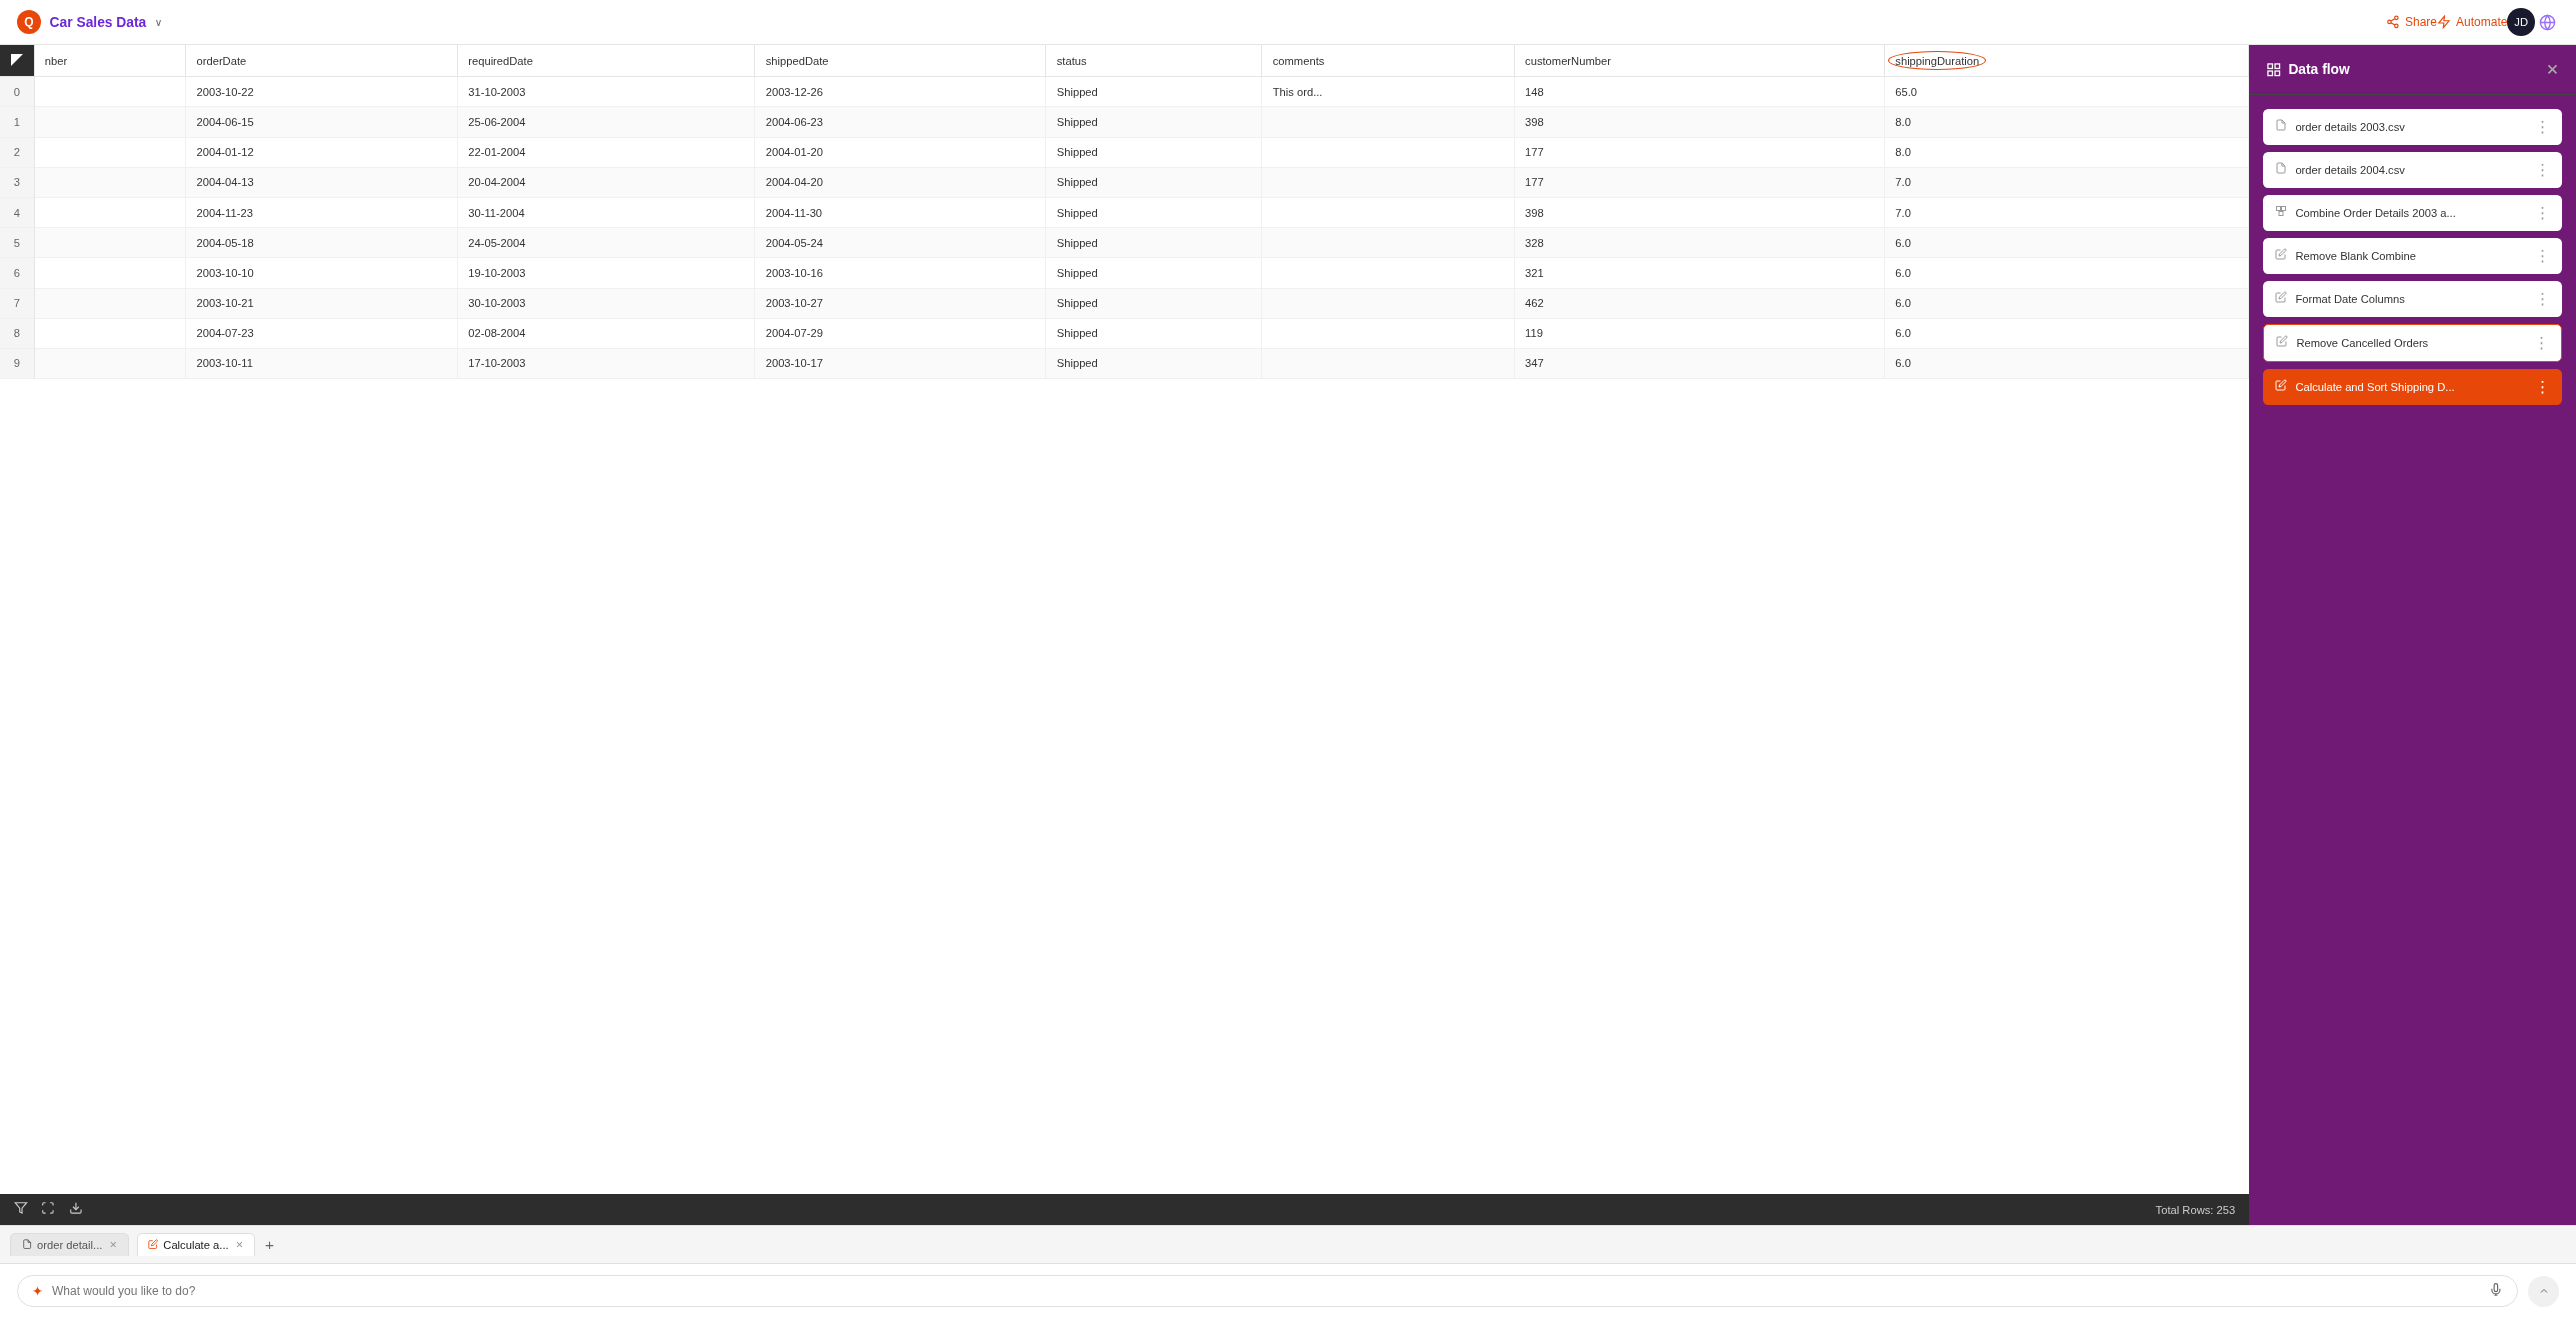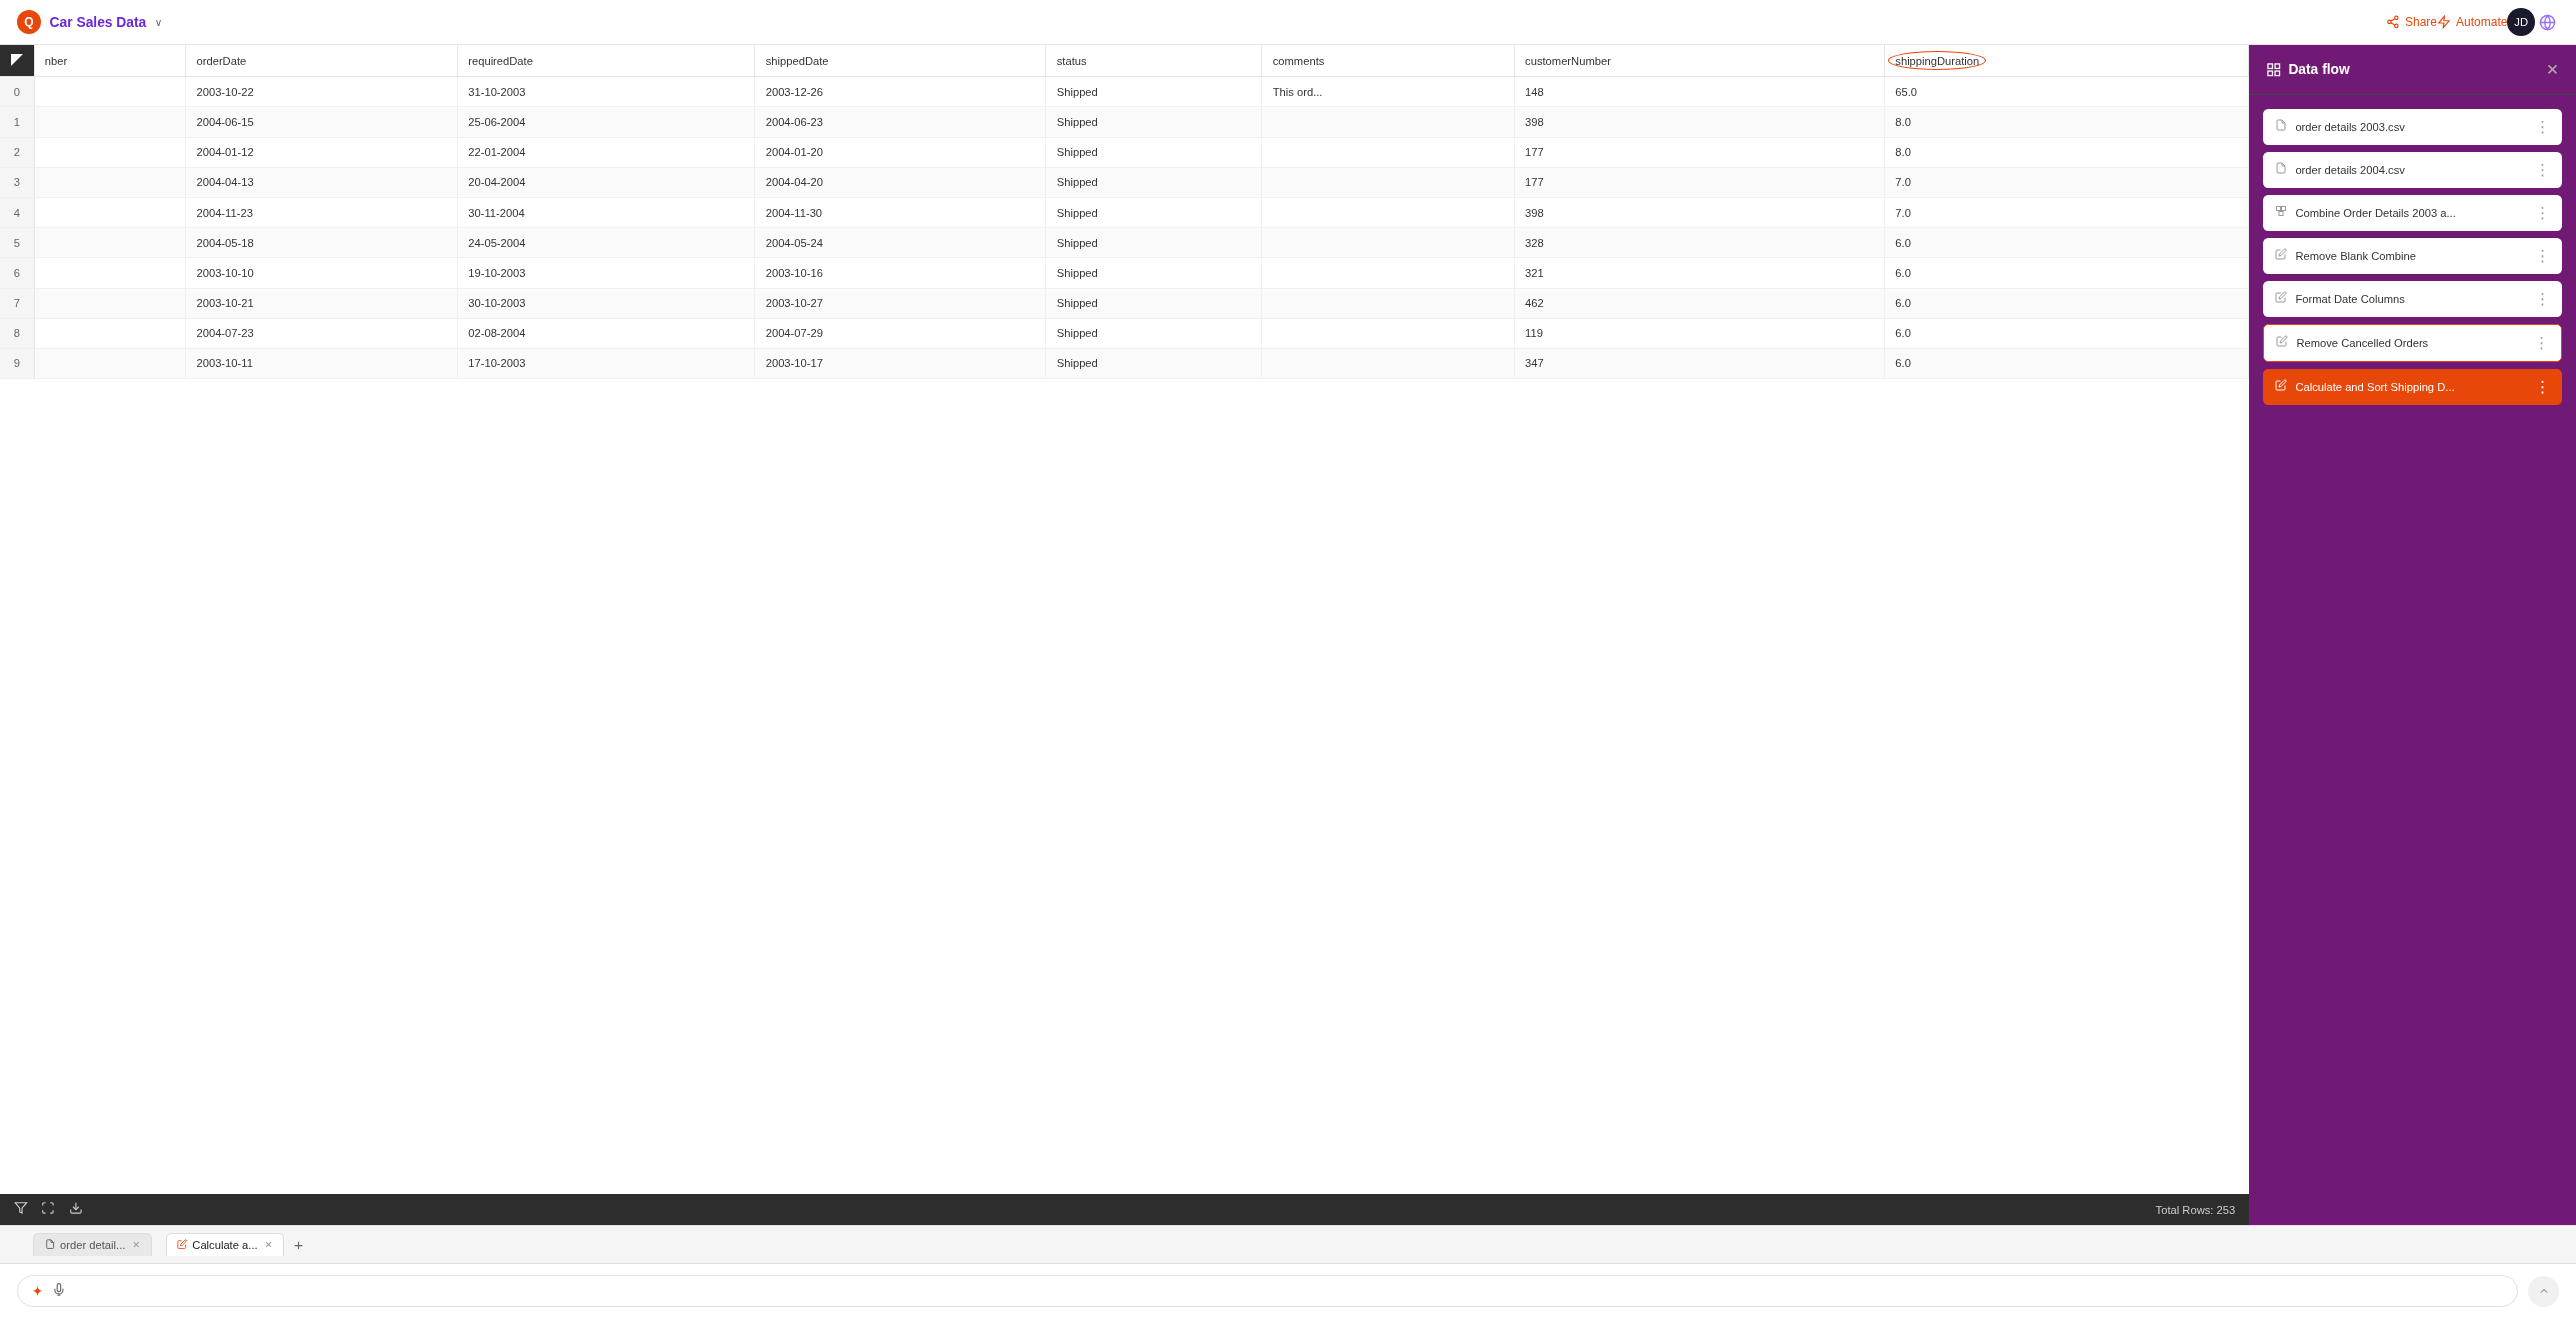--- a/index.html
+++ b/index.html
@@ -427,21 +427,21 @@
               </svg></span>
       <span class="flow-item-label">Calculate and Sort Shipping D...</span>
     </div>
     <button class="flow-item-dots">⋮</button>
   </div>
       </div>
   </div>
 </div>
 
 <div class="tabs-bar">
-  <div id="tabs-container" style="display:flex;gap:14px;align-items:center;margin-left:23px;">
+  <div id="tabs-container" style="display:flex;gap:8px;align-items:center;">
       <div class="tab">
     <span class="tab-icon"><svg width="10.3" height="10.3" viewBox="0 0 24 24" fill="none" stroke="currentColor" stroke-width="2">
             <path d="M14 2H6a2 2 0 0 0-2 2v16a2 2 0 0 0 2 2h12a2 2 0 0 0 2-2V8z"></path>
             <polyline points="14 2 14 8 20 8"></polyline>
           </svg></span>
     <span>order detail...</span>
     <span class="tab-close">✕</span>
   </div>
       <div class="tab active">
     <span class="tab-icon"><svg width="10.3" height="10.3" viewBox="0 0 24 24" fill="none" stroke="#e8470a" stroke-width="2">
@@ -451,20 +451,21 @@
     <span>Calculate a...</span>
     <span class="tab-close">✕</span>
   </div>
     </div>
   <button class="tab-add">+</button>
 </div>
 
 <div class="chat-area">
   <div class="chat-input-wrapper">
     <span class="chat-icon">✦</span>
+    <input class="chat-input" type="text" placeholder="What would you like to do?" style="">
     <span class="chat-mic">
       <svg width="13.8" height="13.8" viewBox="0 0 24 24" fill="none" stroke="currentColor" stroke-width="2">
           <path d="M12 1a3 3 0 0 0-3 3v8a3 3 0 0 0 6 0V4a3 3 0 0 0-3-3z"></path>
           <path d="M19 10v2a7 7 0 0 1-14 0v-2"></path>
           <line x1="12" y1="19" x2="12" y2="23"></line>
           <line x1="8" y1="23" x2="16" y2="23"></line>
         </svg>
     </span>
   </div>
   <div class="chat-expand">

